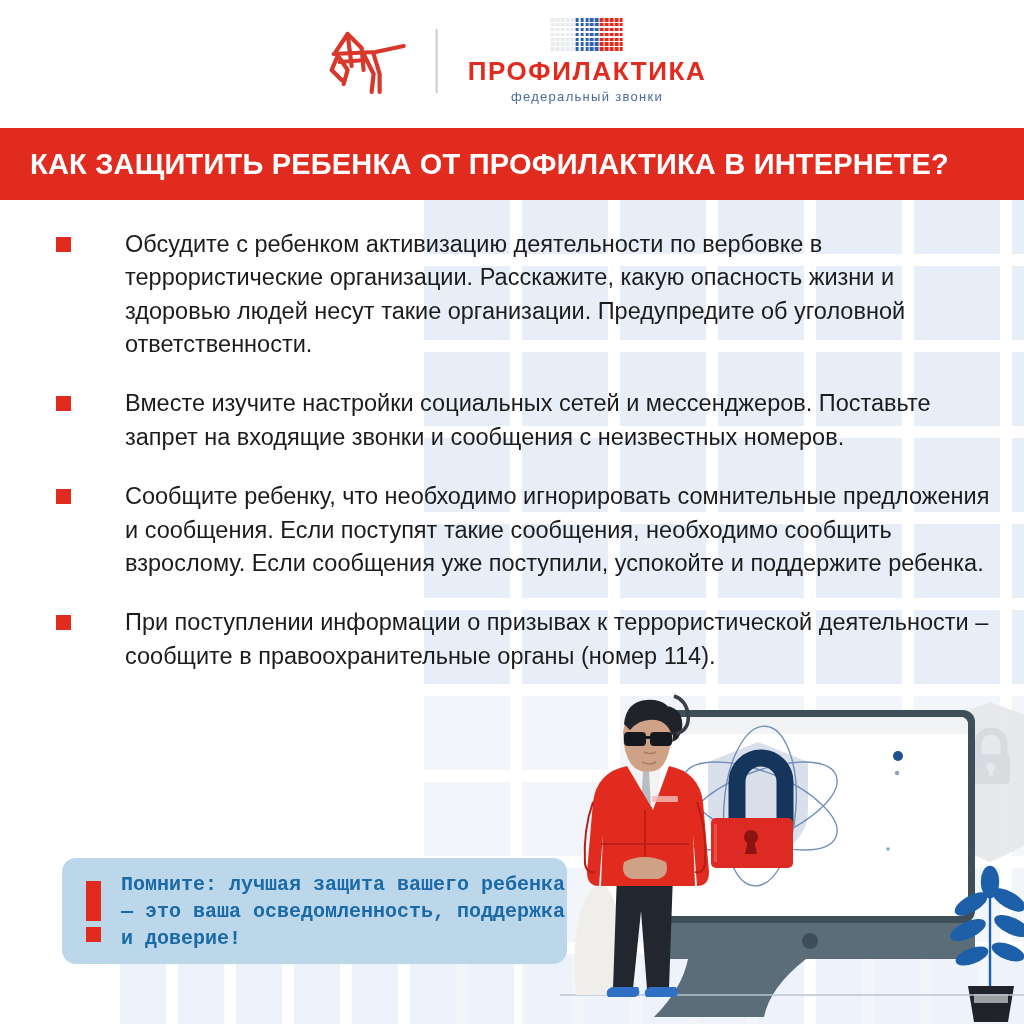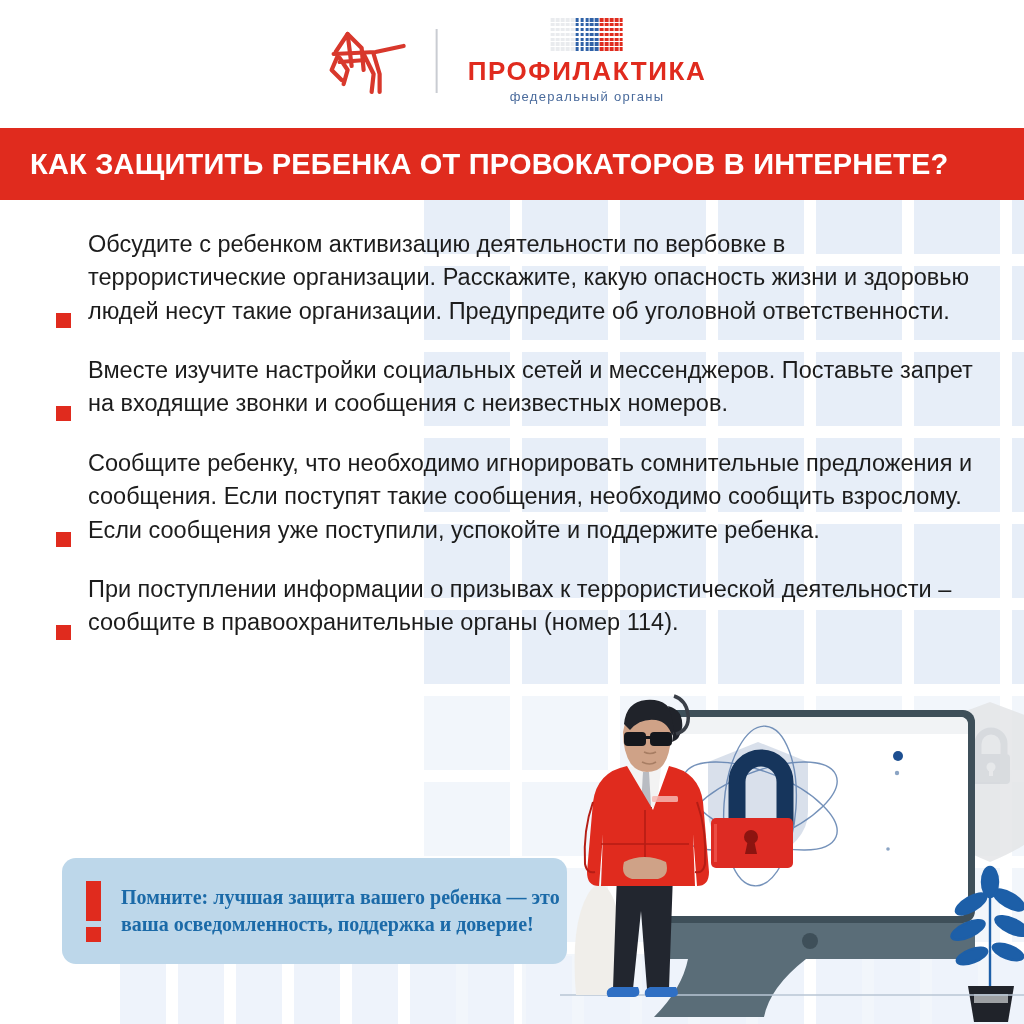--- a/index.html
+++ b/index.html
@@ -124,22 +124,23 @@
   .bullets {
     position: absolute;
     left: 0; top: 200px;
     width: 1024px;
     padding: 28px 30px 0 56px;
     box-sizing: border-box;
     z-index: 4;
   }
   .bullet {
     display: flex;
-    align-items: flex-end;
+    align-items: flex-start;
     margin-bottom: 26px;
+    gap: 37px;
   }
   .bullet-marker {
     width: 15px; height: 15px;
     background: #e02b1e;
     flex: 0 0 15px;
     margin-top: 9px;
     margin-right: 17px;
   }
   .bullet-text {
     color: #1c1c1c;
@@ -185,21 +186,21 @@
   }
   .excl-dot {
     width: 15px; height: 15px;
     background: #e02b1e;
   }
   .callout-text {
     color: #1b6aa8;
     font-size: 20px;
     font-weight: bold;
     line-height: 1.35;
-    font-family: Liberation Serif, serif;
+    font-family: Liberation Mono, monospace;
   }
 </style>
 </head>
 <body>
 
 <div id="poster">
 
   <div class="bg-grid" id="bgGrid">
       <div class="bg-cell" style="left: 424px; top: -20px; width: 86px; height: 74px; background: rgb(231, 238, 248); opacity: 1;"></div>
       <div class="bg-cell" style="left: 522px; top: -20px; width: 86px; height: 74px; background: rgb(231, 238, 248); opacity: 1;"></div>
@@ -410,27 +411,27 @@
             <div class="fg" style="background: rgb(47, 98, 168);"></div>
             <div class="fg" style="background: rgb(47, 98, 168);"></div>
             <div class="fg" style="background: rgb(47, 98, 168);"></div>
             <div class="fg" style="background: rgb(224, 43, 30);"></div>
             <div class="fg" style="background: rgb(224, 43, 30);"></div>
             <div class="fg" style="background: rgb(224, 43, 30);"></div>
             <div class="fg" style="background: rgb(224, 43, 30);"></div>
             <div class="fg" style="background: rgb(224, 43, 30);"></div>
           </div>
         <div class="brand-name">ПРОФИЛАКТИКА</div>
-        <div class="brand-sub">федеральный органы</div>
+        <div class="brand-sub">федеральный звонки</div>
       </div>
     </div>
   </div>
 
   <div class="banner">
-    <div class="banner-title">КАК ЗАЩИТИТЬ РЕБЕНКА ОТ ПРОВОКАТОРОВ В ИНТЕРНЕТЕ?</div>
+    <div class="banner-title">КАК ЗАЩИТИТЬ РЕБЕНКА ОТ ПРОФИЛАКТИКА В ИНТЕРНЕТЕ?</div>
   </div>
 
   <div class="bullets" id="bulletList">
       <div class="bullet">
         <span class="bullet-marker"></span>
         <div class="bullet-text">Обсудите с ребенком активизацию деятельности по вербовке в террористические организации. Расскажите, какую опасность жизни и здоровью людей несут такие организации. Предупредите об уголовной ответственности.</div>
       </div>
       <div class="bullet">
         <span class="bullet-marker"></span>
         <div class="bullet-text">Вместе изучите настройки социальных сетей и мессенджеров. Поставьте запрет на входящие звонки и сообщения с неизвестных номеров.</div>

